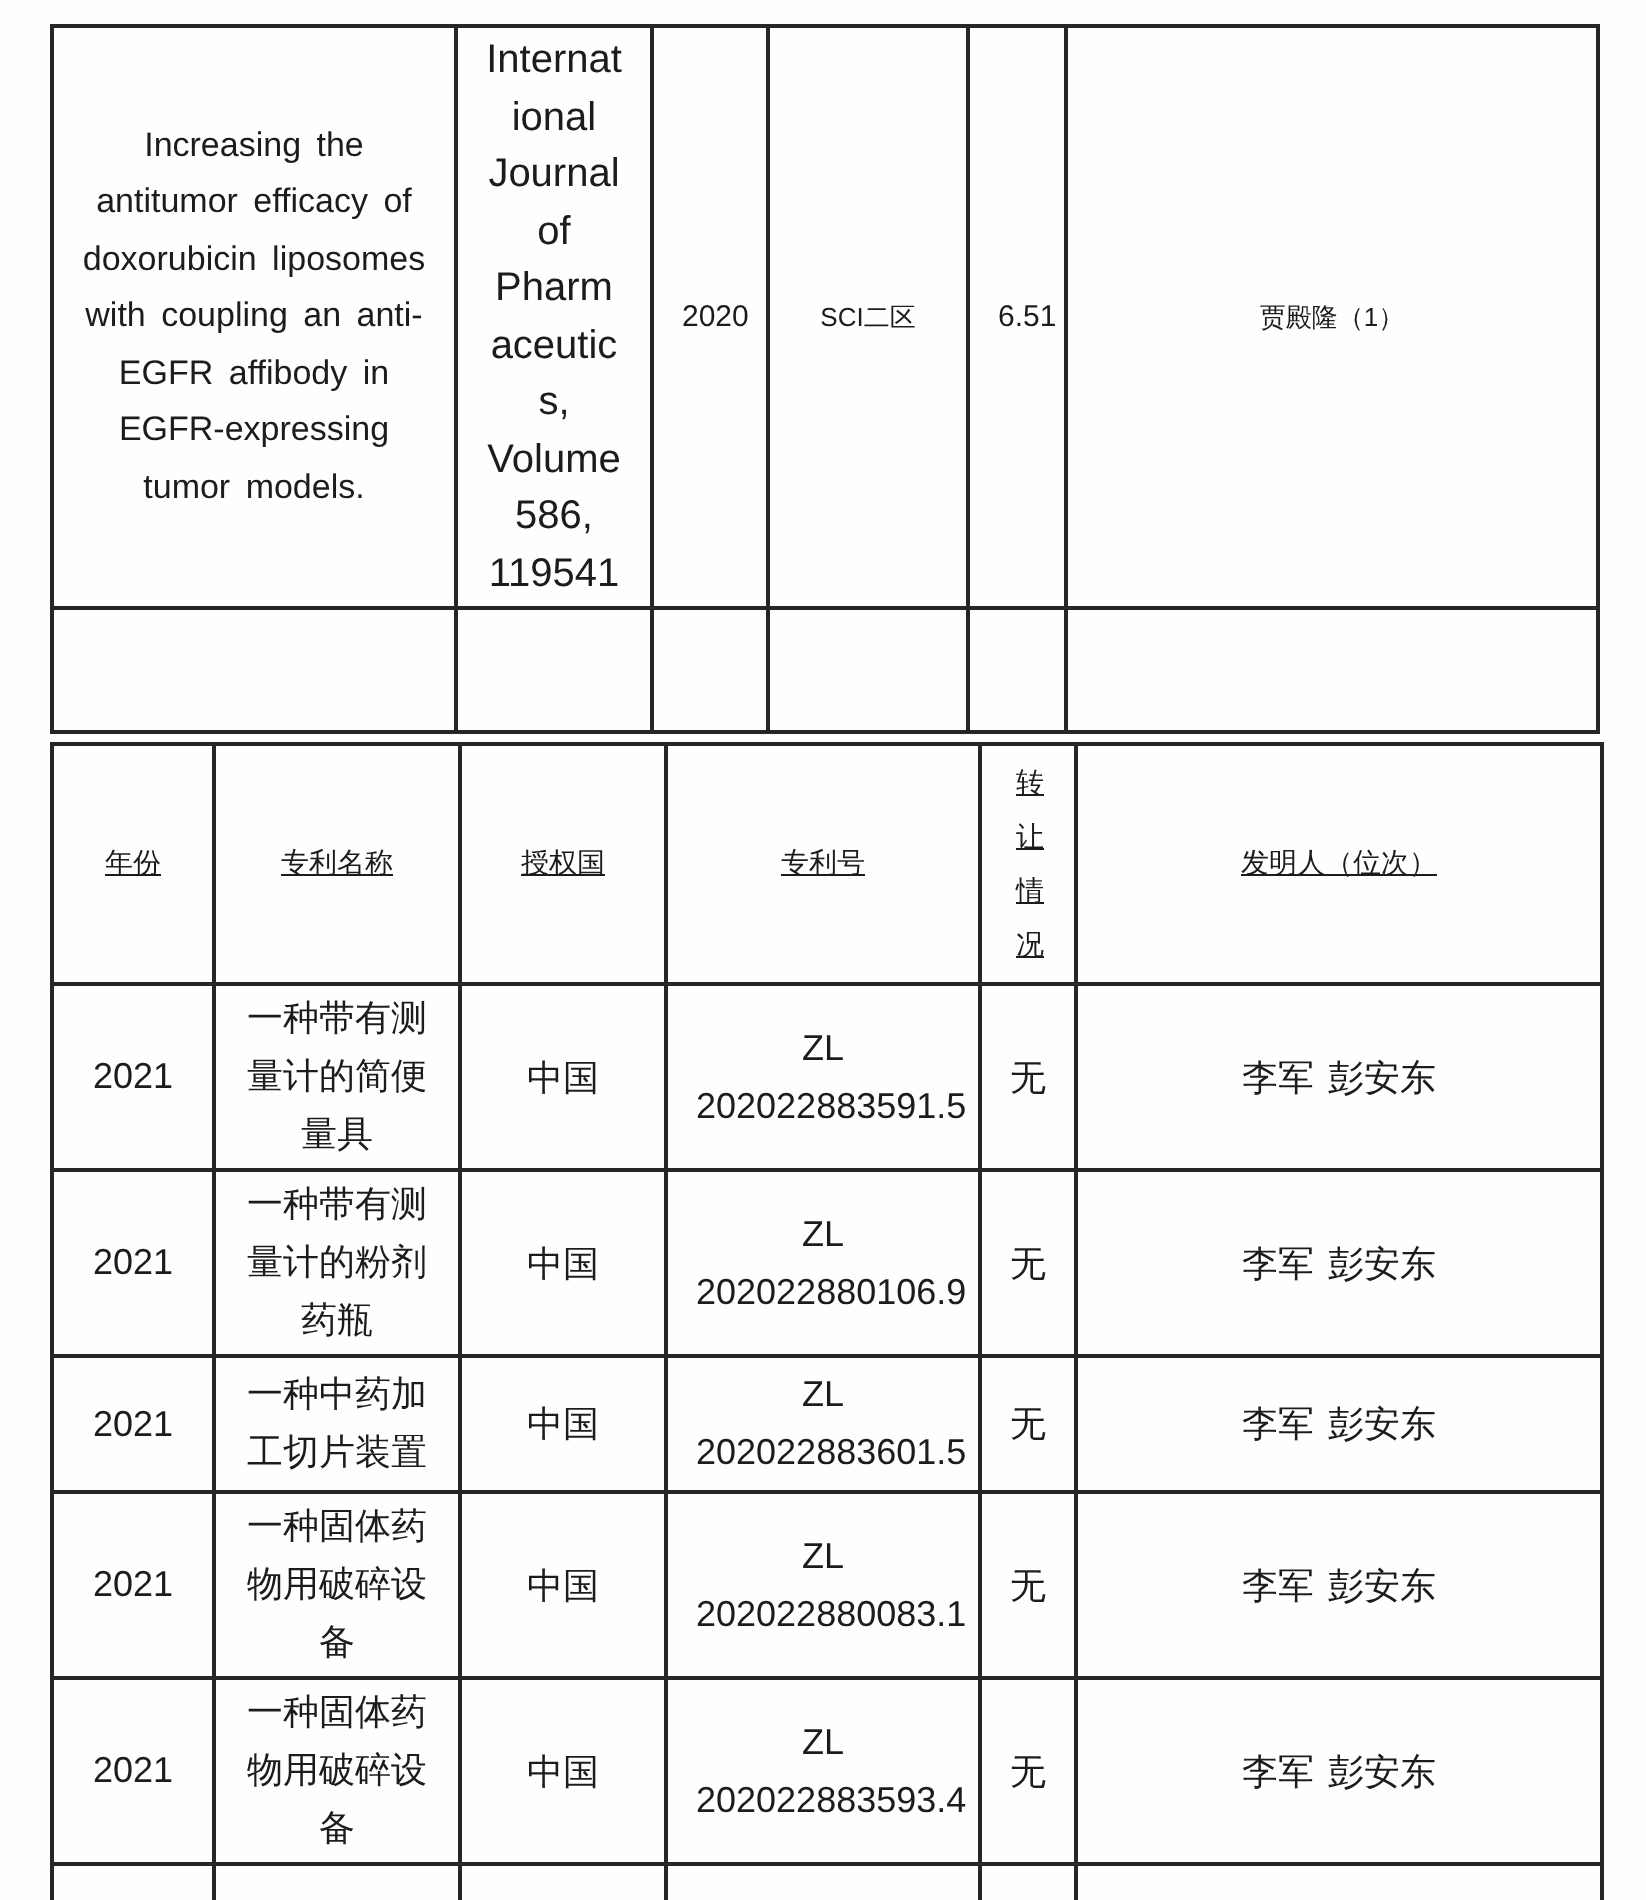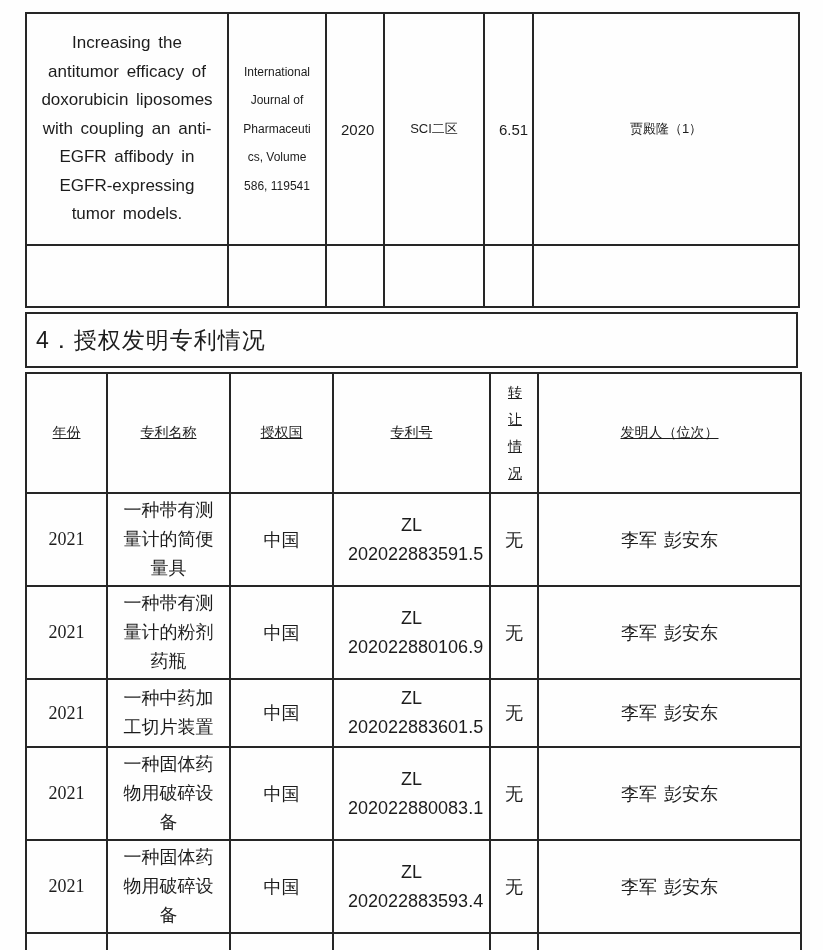--- a/index.html
+++ b/index.html
@@ -40,21 +40,21 @@
   .cell-paper-title {
     font-size: 17px;
     line-height: 28.5px;
   }
   .cell-paper-title .title-inner {
     max-width: 188px;
     margin: 0 auto;
     word-spacing: 3px;
   }
   .cell-journal {
-    font-size: 12px;
+    font-size: 20px;
     line-height: 28.5px;
   }
   .cell-journal .journal-inner {
     max-width: 90px;
     margin: 0 auto;
     overflow-wrap: break-word;
   }
   .cell-year, .cell-impact { font-size: 15px; }
   .cell-level, .cell-authors { font-size: 13px; }
   
@@ -85,21 +85,21 @@
   .cell-pat-name { line-height: 29px; }
   .cell-pat-name .name-inner {
     max-width: 93px;
     margin: 0 auto;
   }
   .cell-pat-number {
     font-size: 17px;
     line-height: 29px;
     white-space: pre-line;
   }
-  .cell-pat-year { font-size: 17px; font-family: Liberation Serif, serif; }
+  .cell-pat-year { font-size: 17px; }
   .vertical-head {
     width: 20px;
     margin: 0 auto;
     line-height: 27px;
     word-break: break-all;
   }
   .cell-inventors { word-spacing: 2px; margin-top: 28px; }
 </style>
 </head>
 <body>
@@ -132,23 +132,20 @@
         <td></td>
         <td></td>
         <td></td>
         <td></td>
         <td></td>
         <td></td>
       </tr>
     </tbody>
   </table>
 
-  <div class="section-box">
-    <span class="section-title">4．授权发明专利情况</span>
-  </div>
 
   <table class="tbl pat-table">
     <colgroup>
       <col style="width:81px">
         <col style="width:123px">
         <col style="width:103px">
       <col style="width:157px">
         <col style="width:48px">
         <col style="width:263px">
     </colgroup>

